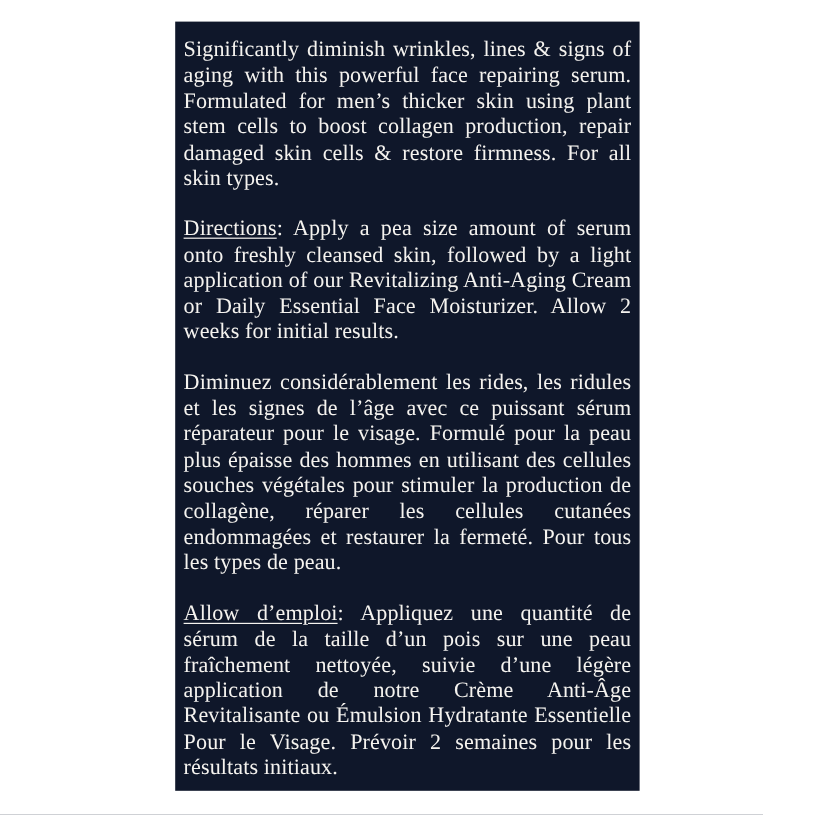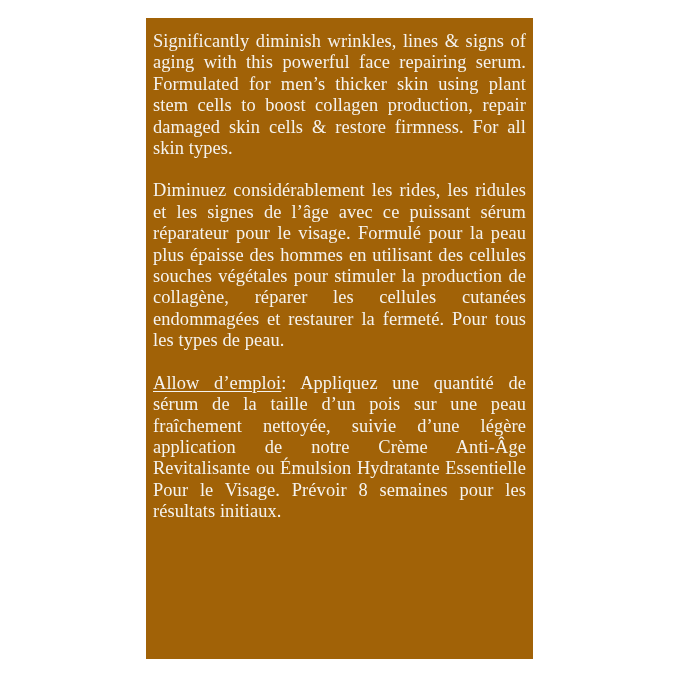--- a/index.html
+++ b/index.html
@@ -13,21 +13,21 @@
     position: relative;
     overflow: hidden;
   }
   .label-panel {
     position: absolute;
     left: 146px;
     top: 18px;
     width: 387px;
     height: 641px;
     box-sizing: border-box;
-    background: #a16207;
+    background: #0f172a;
     color: #f5f3ef;
     padding: 13px 7px 9px 7px;
     overflow: hidden;
     font-family: "Liberation Serif", "DejaVu Serif", serif;
     font-size: 18.4px;
     line-height: 21.4px;
     letter-spacing: 0.1px;
     text-align: justify;
     -webkit-hyphens: none;
     hyphens: none;
@@ -42,17 +42,18 @@
     text-decoration: underline;
     text-underline-offset: 2px;
   }
 </style>
 </head>
 <body>
 
 <div class="label-panel">
   <p class="para">Significantly diminish wrinkles, lines &amp; signs of aging with this powerful face repairing serum. Formulated for men’s thicker skin using plant stem cells to boost collagen production, repair damaged skin cells &amp; restore firmness. For all skin types.</p>
 
+  <p class="para"><span class="u">Directions</span><span>: </span><span>Apply a pea size amount of serum onto freshly cleansed skin, followed by a light application of our Revitalizing Anti-Aging Cream or Daily Essential Face Moisturizer. Allow 2 weeks for initial results.</span></p>
 
   <p class="para">Diminuez considérablement les rides, les ridules et les signes de l’âge avec ce puissant sérum réparateur pour le visage. Formulé pour la peau plus épaisse des hommes en utilisant des cellules souches végétales pour stimuler la production de collagène, réparer les cellules cutanées endommagées et restaurer la fermeté. Pour tous les types de peau.</p>
 
-  <p class="para"><span class="u">Allow d’emploi</span><span>: </span><span>Appliquez une quantité de sérum de la taille d’un pois sur une peau fraîchement nettoyée, suivie d’une légère application de notre Crème Anti-Âge Revitalisante ou Émulsion Hydratante Essentielle Pour le Visage. Prévoir 8 semaines pour les résultats initiaux.</span></p>
+  <p class="para"><span class="u">Allow d’emploi</span><span>: </span><span>Appliquez une quantité de sérum de la taille d’un pois sur une peau fraîchement nettoyée, suivie d’une légère application de notre Crème Anti-Âge Revitalisante ou Émulsion Hydratante Essentielle Pour le Visage. Prévoir 2 semaines pour les résultats initiaux.</span></p>
 </div>
 
 </body></html>

